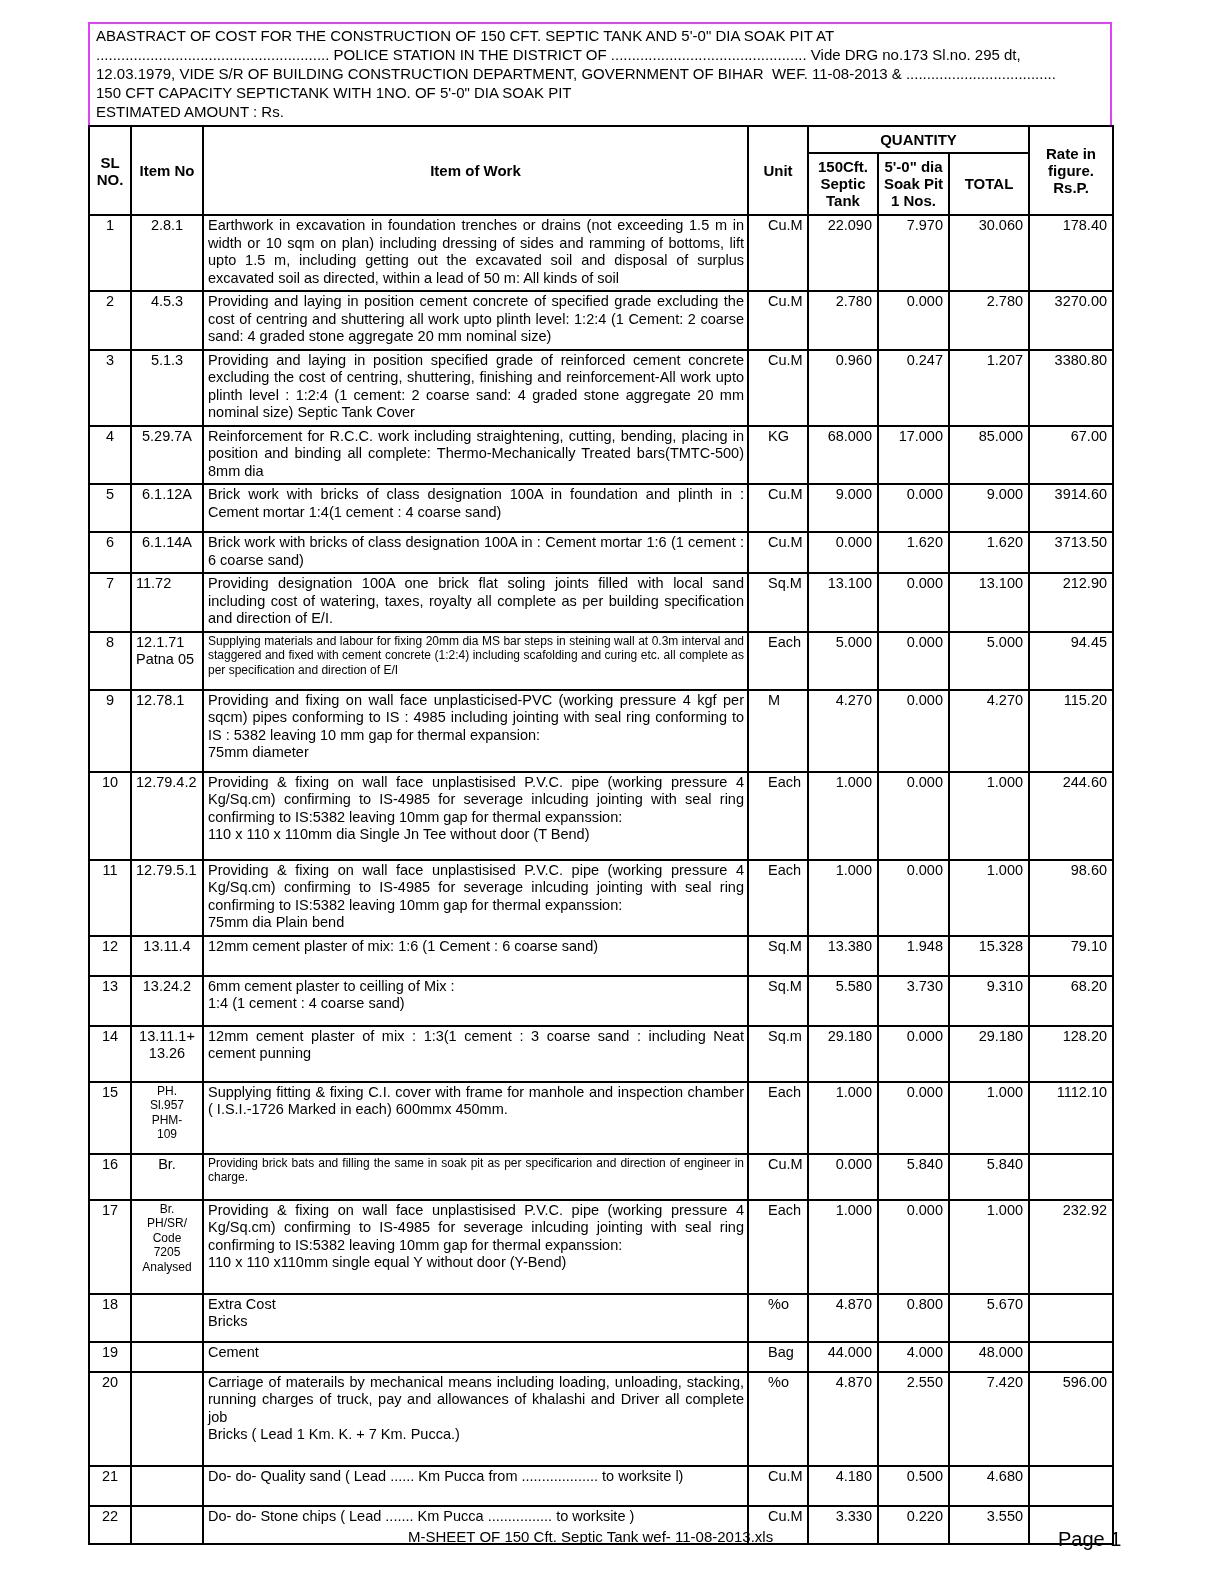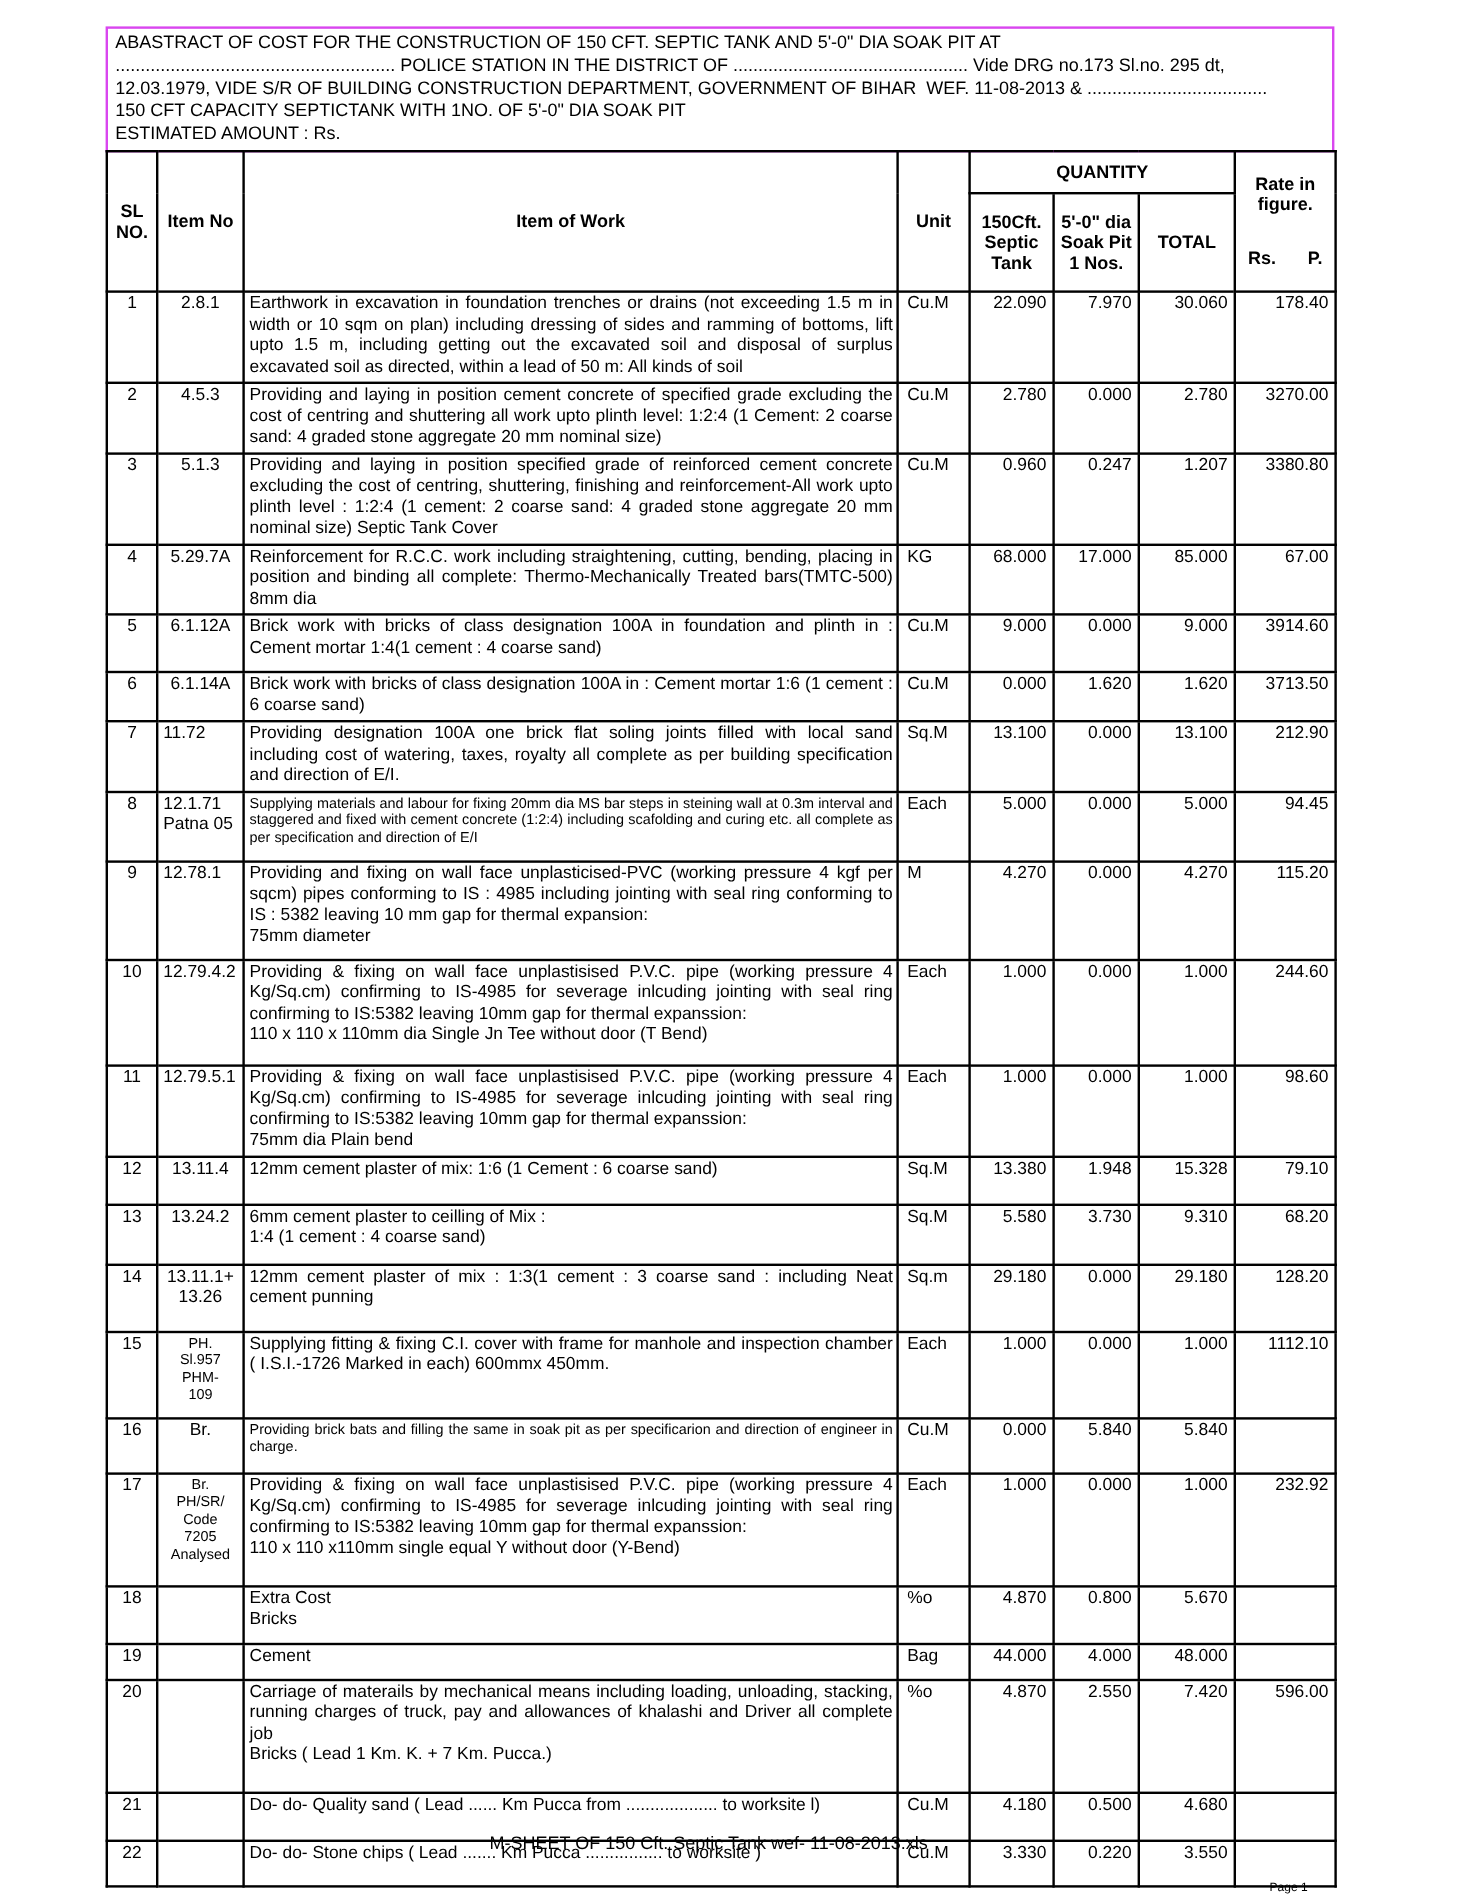--- a/index.html
+++ b/index.html
@@ -21,45 +21,45 @@
   th {
     font-weight:bold; text-align:center; vertical-align:middle;
     white-space:pre-line; font-size:15px; line-height:17px; padding:1px 2px;
   }
   thead tr.qrow1 th { height:22px; }
   thead tr.qrow2 th { height:56px; }
   td { vertical-align:top; padding:1px 3px 3px 3px; line-height:17.5px; }
   .c-sl   { text-align:center; }
   .c-item { text-align:center; white-space:pre-line; }
   .c-work { text-align:justify; white-space:pre-line; padding-left:4px; padding-right:3px; }
-  .c-unit { text-align:left; padding-left:7px; }
+  .c-unit { text-align:left; padding-left:19px; }
   .c-num, .c-rate { text-align:right; padding-right:5px; }
   .small  { font-size:12px; line-height:14.5px; }
   .rate-h { display:flex; flex-direction:column; justify-content:center; height:100%; }
-  .rate-h .rs-p { display:flex; justify-content:space-between; padding:0 8px;margin-top:28px; }
+  .rate-h .rs-p { display:flex; justify-content:center; padding:0 8px; }
   
   tbody tr:nth-child(5)  td { height:42px; }
   tbody tr:nth-child(8)  td { height:52px; }
   tbody tr:nth-child(9)  td { height:76px; }
   tbody tr:nth-child(10) td { height:82px; }
   tbody tr:nth-child(12) td { height:34px; }
   tbody tr:nth-child(13) td { height:44px; }
   tbody tr:nth-child(14) td { height:50px; }
   tbody tr:nth-child(15) td { height:66px; }
   tbody tr:nth-child(16) td { height:40px; }
   tbody tr:nth-child(17) td { height:88px; }
   tbody tr:nth-child(18) td { height:42px; }
   tbody tr:nth-child(19) td { height:24px;margin-top:44px; }
   tbody tr:nth-child(20) td { height:88px; }
   tbody tr:nth-child(21) td { height:34px; }
   tbody tr:nth-child(22) td { height:32px; }
   
   tbody tr:nth-child(n+7):nth-child(-n+11) .c-item { text-align:left; padding-left:4px; }
   .footer-file { position:absolute; left:408px; top:1528px; font-size:15px; }
-  .footer-page { position:absolute; left:1058px; top:1568px; font-size:10px; }
+  .footer-page { position:absolute; left:1058px; top:1528px; font-size:20px; }
 </style>
 </head>
 <body>
 
 <div class="sheet">
 
   <div class="title-box">
     <div>ABASTRACT OF COST FOR THE CONSTRUCTION OF 150 CFT. SEPTIC TANK AND 5'-0" DIA SOAK PIT AT</div>
     <div>........................................................ POLICE STATION IN THE DISTRICT OF ............................................... Vide DRG no.173 Sl.no. 295 dt,</div>
     <div>12.03.1979, VIDE S/R OF BUILDING CONSTRUCTION DEPARTMENT, GOVERNMENT OF BIHAR  WEF. 11-08-2013 &amp; ....................................</div>

